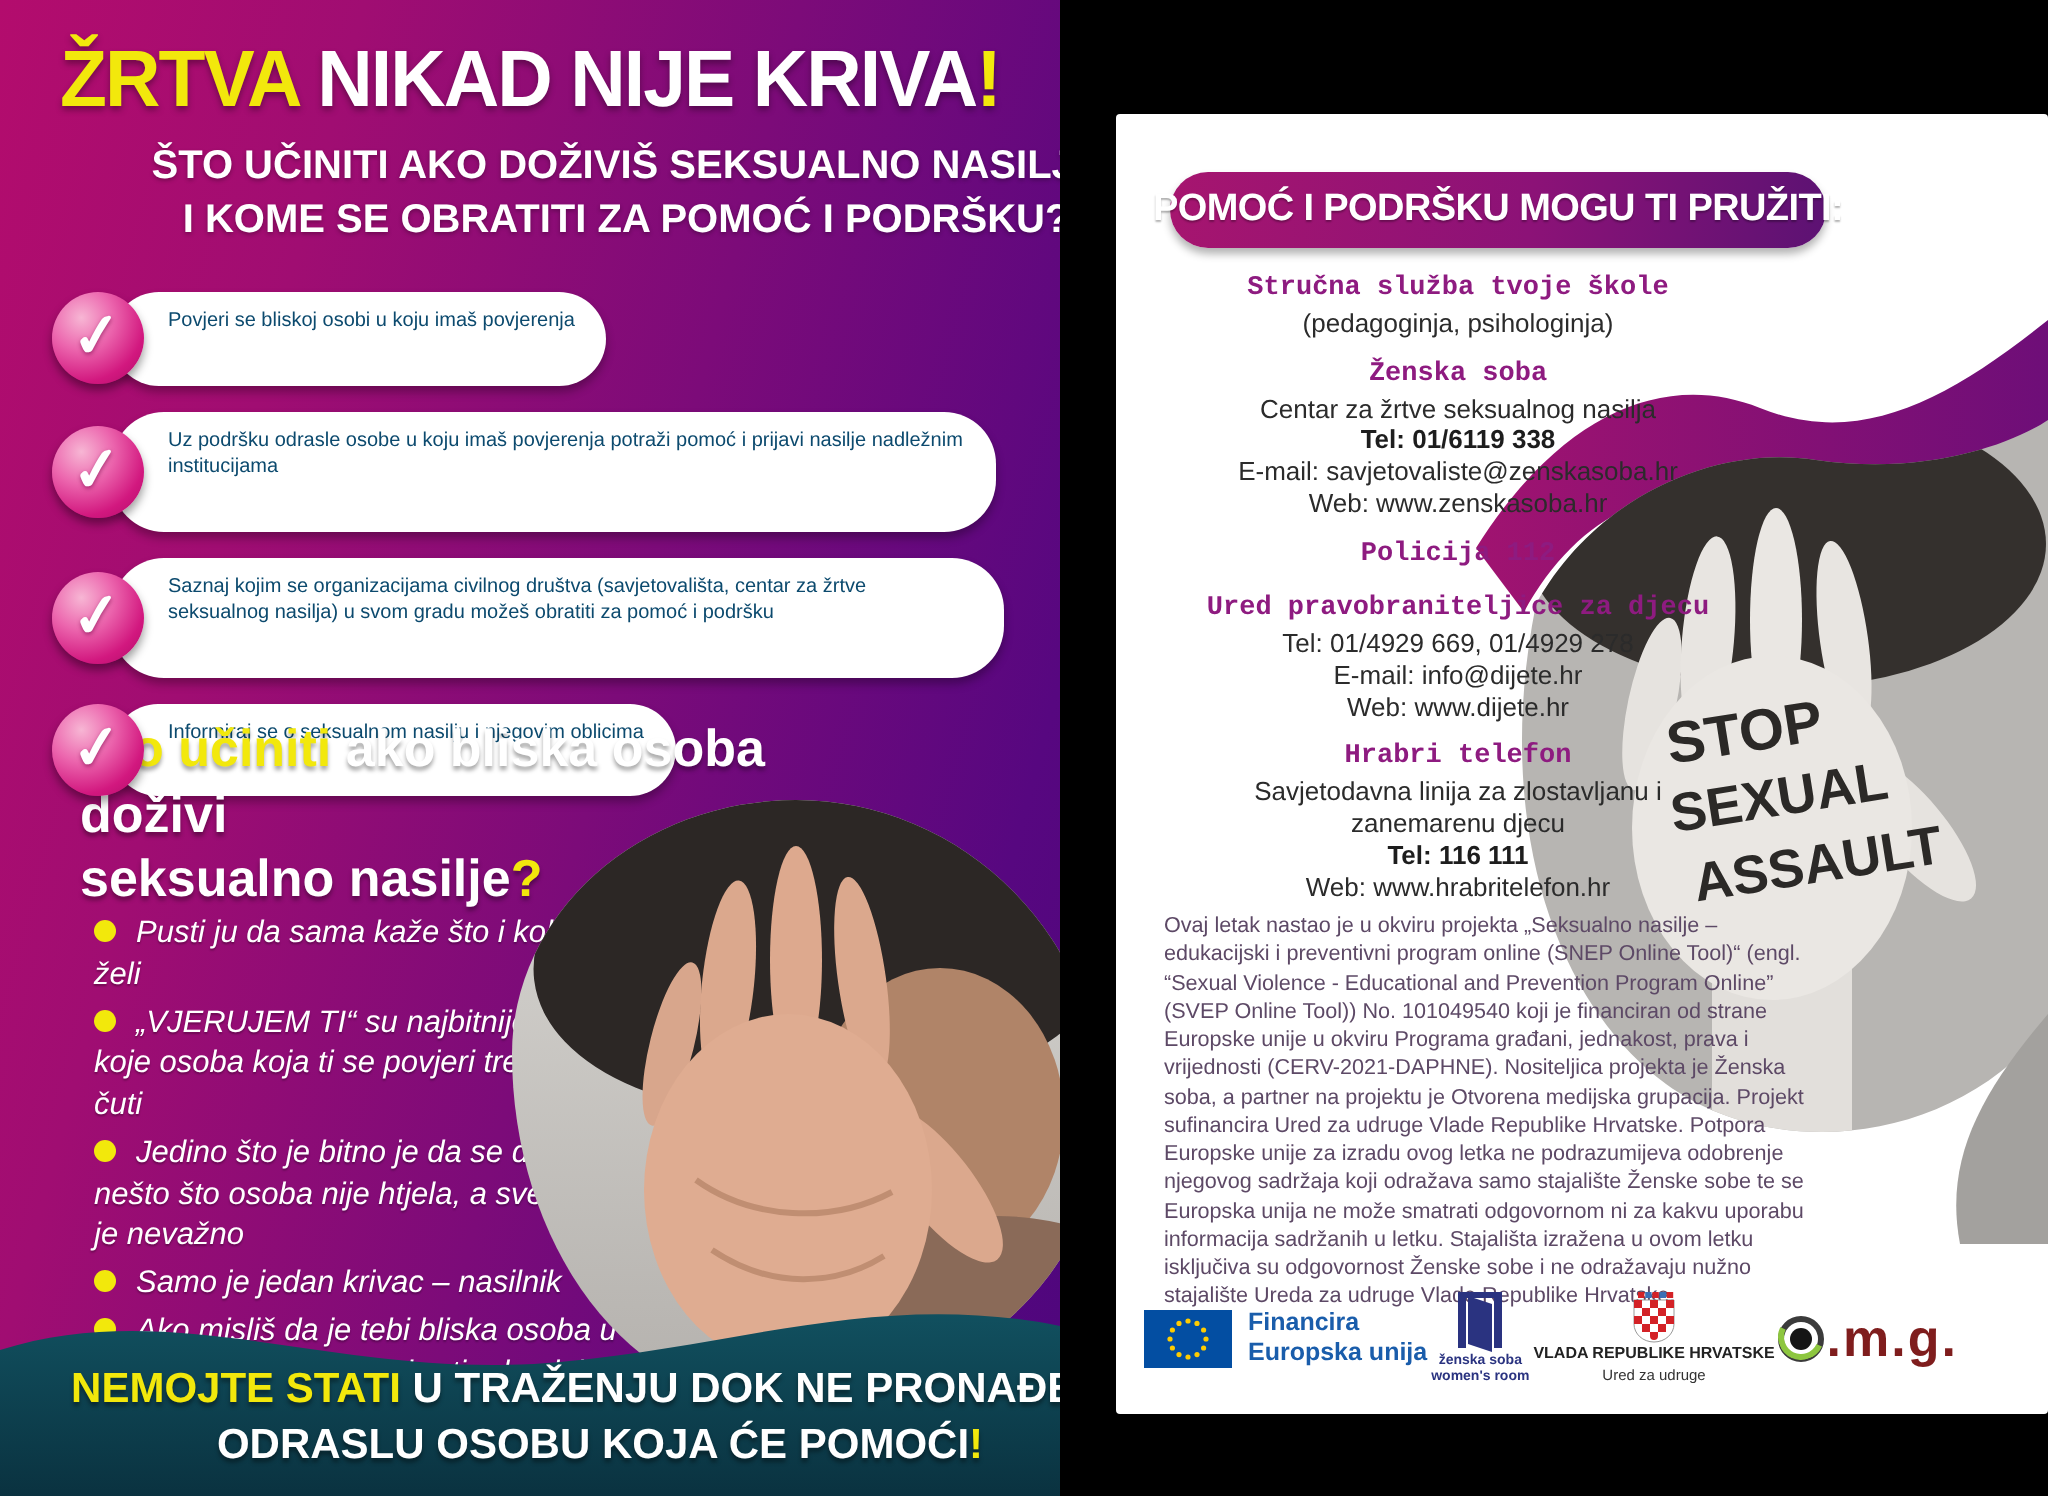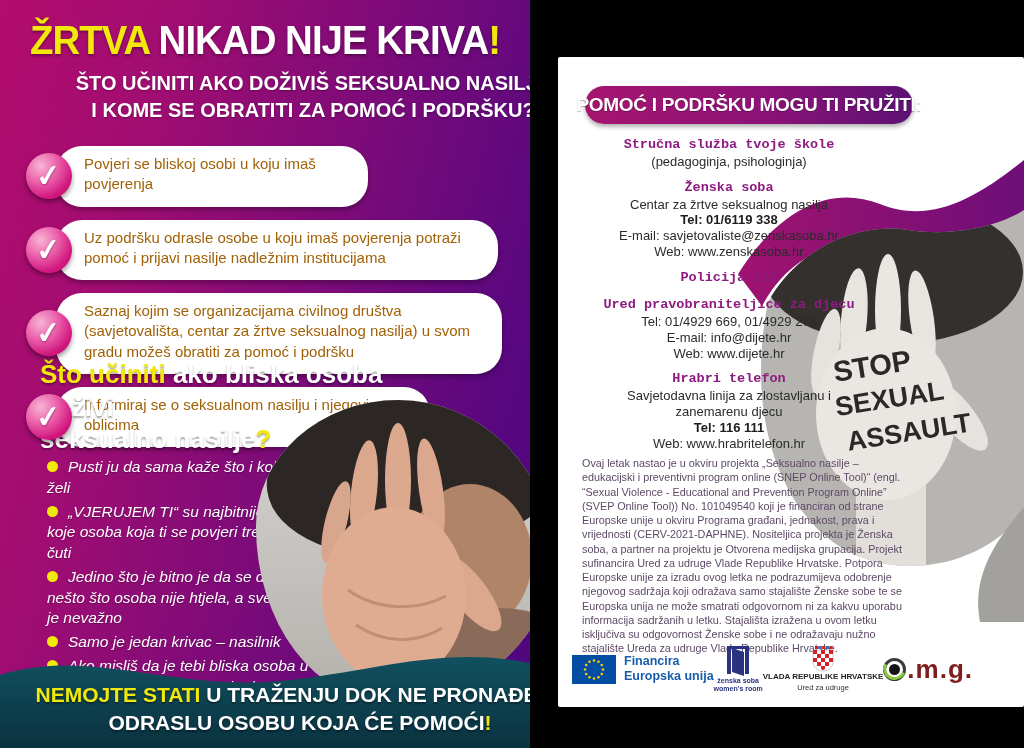--- a/index.html
+++ b/index.html
@@ -11,22 +11,22 @@
     background:linear-gradient(105deg,#b30c6d 0%,#a00d72 25%,#7c0b79 55%,#570780 85%,#4e067c 100%);}
   .lf-title{position:absolute;top:18px;left:0;width:530px;text-align:center;
     font-size:40px;font-weight:800;letter-spacing:-1px;color:#fff;
     text-shadow:0 2px 3px rgba(0,0,0,.35);white-space:nowrap;transform:scaleX(.96);}
   .yellow{color:#f2e80c;}
   .lf-subtitle{position:absolute;top:70px;left:0;width:530px;text-align:center;
     font-size:20px;font-weight:800;color:#fff;line-height:1.35;
     text-shadow:0 1px 2px rgba(0,0,0,.3);padding-left:48px;}
   .check-list{position:absolute;top:146px;left:56px;width:454px;}
   .check-row{position:relative;margin-bottom:13px;}
-  .pill{background:#fff;border-radius:26px;padding:8px 16px 12px 28px;
-    font-size:15px;font-weight:500;color:#a16207;line-height:1.35;
+  .pill{background:#fff;border-radius:26px;padding:8px 16px 25px 28px;
+    font-size:10px;font-weight:500;color:#0c4a6e;line-height:1.35;
     box-shadow:0 3px 5px rgba(0,0,0,.3);display:inline-block;}
   .pill.w1{max-width:268px;}
   .pill.w2{max-width:398px;}
   .pill.w3{max-width:402px;}
   .pill.w4{max-width:330px;}
   .check-circle{position:absolute;left:-30px;top:50%;transform:translateY(-50%);
     width:46px;height:46px;border-radius:50%;
     background:radial-gradient(circle at 32% 28%,#f7b6d4 0%,#ec66ae 35%,#d2187f 70%,#ad0a66 100%);
     box-shadow:0 3px 5px rgba(0,0,0,.4);z-index:2;display:flex;align-items:center;justify-content:center;}
   .check-circle span{color:#fff;font-size:30px;font-weight:800;transform:rotate(-6deg);
@@ -56,21 +56,21 @@
     text-shadow:0 1px 1px rgba(0,0,0,.3);white-space:nowrap;}
   .rf-photo{position:absolute;right:0;top:95px;width:286px;height:470px;z-index:1;}
   .contacts{position:absolute;left:10px;top:80px;width:322px;text-align:center;z-index:2;}
   .contact{margin-bottom:10px;}
   .c-name{font-size:13.5px;font-weight:800;color:#8e1b80;line-height:1.25;font-family:Liberation Mono, monospace;}
   .c-line{font-size:13px;color:#2b2b2b;line-height:1.22;}
   .c-tel-bold{font-size:13px;color:#1d1d1d;font-weight:800;line-height:1.22;}
   .disclaimer{position:absolute;left:24px;top:399px;width:332px;z-index:2;
     font-size:10.8px;color:#5d4966;line-height:1.32;text-align:left;}
   .logos{position:absolute;left:0;bottom:10px;width:435px;height:56px;z-index:2;
-    display:flex;align-items:center;padding:0 14px;box-sizing:border-box;}
+    display:flex;align-items:center;justify-content:space-between;padding:0 14px;box-sizing:border-box;}
   .logo-eu{display:flex;align-items:center;gap:8px;}
   .eu-label{font-size:12.5px;font-weight:800;color:#1a5dab;line-height:1.2;text-align:left;}
   .logo-zs{display:flex;flex-direction:column;align-items:center;}
   .zs-label{font-size:7px;font-weight:800;color:#2a3380;line-height:1.2;text-align:center;}
   .logo-vlada{display:flex;flex-direction:column;align-items:center;}
   .vlada-label1{font-size:8px;font-weight:700;color:#222;line-height:1.3;}
   .vlada-label2{font-size:7.5px;color:#333;line-height:1.2;}
   .logo-omg{display:flex;align-items:center;}
   .omg-o{position:relative;width:17px;height:17px;border-radius:50%;border:3.5px solid #3b3b3b;
     margin-right:1px;}

